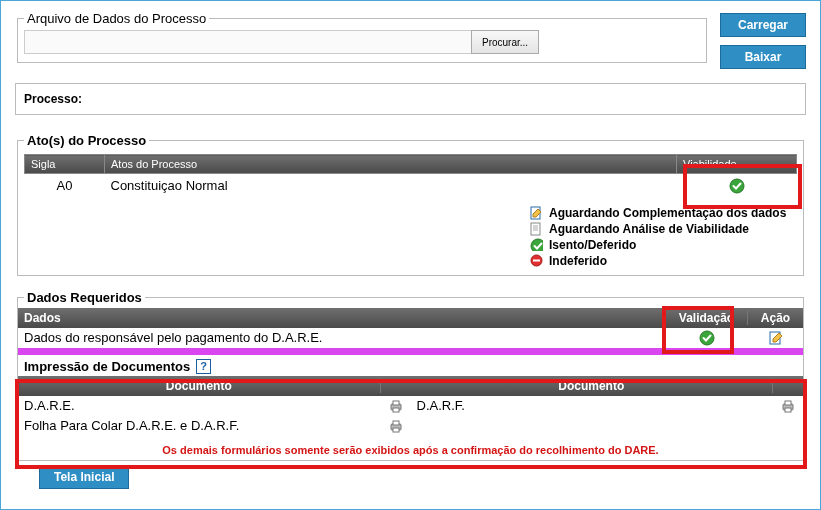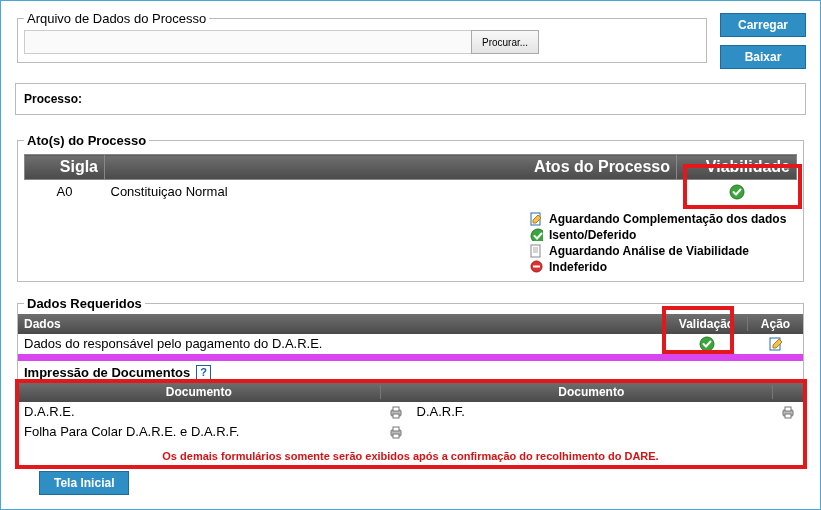--- a/index.html
+++ b/index.html
@@ -102,25 +102,25 @@
   .section-box legend { font-weight: bold; font-size: 13px; padding: 0 3px; }
 
   table.grid {
     width: 100%;
     border-collapse: collapse;
     margin-top: 2px;
   }
   table.grid th {
     background: linear-gradient(#6f6f6f,#4a4a4a);
     color: #fff;
-    font-weight: bold;
-    font-size: 16px;
+    font-weight: normal;
+    font-size: 11px;
     padding: 3px 6px;
     border: 1px solid #888;
-    text-align: right;
+    text-align: left;
   }
   table.grid td {
     padding: 3px 6px;
     font-size: 13px;
   }
   .sigla-col { width: 80px; text-align: center; }
   .viab-col { width: 120px; text-align: center; }
 
   .red-box {
     position: absolute;
@@ -303,33 +303,33 @@
       <div class="legend-row">
         <span class="ic">
             <svg class="doc-ic">
               <use href="#svg-docedit"></use>
             </svg>
           </span>
         <span>Aguardando Complementação dos dados</span>
       </div>
       <div class="legend-row">
         <span class="ic">
+            <svg class="doc-ic">
+              <use href="#svg-doc"></use>
+            </svg>
+          </span>
+        <span>Aguardando Análise de Viabilidade</span>
+      </div>
+      <div class="legend-row">
+        <span class="ic">
             <svg class="check-ic" style="width:13px;height:13px">
               <use href="#svg-check"></use>
             </svg>
           </span>
         <span>Isento/Deferido</span>
-      </div>
-      <div class="legend-row">
-        <span class="ic">
-            <svg class="doc-ic">
-              <use href="#svg-doc"></use>
-            </svg>
-          </span>
-        <span>Aguardando Análise de Viabilidade</span>
       </div>
       <div class="legend-row">
         <span class="ic">
             <svg class="stop-ic">
               <use href="#svg-stop"></use>
             </svg>
           </span>
         <span>Indeferido</span>
       </div>
     </div>

